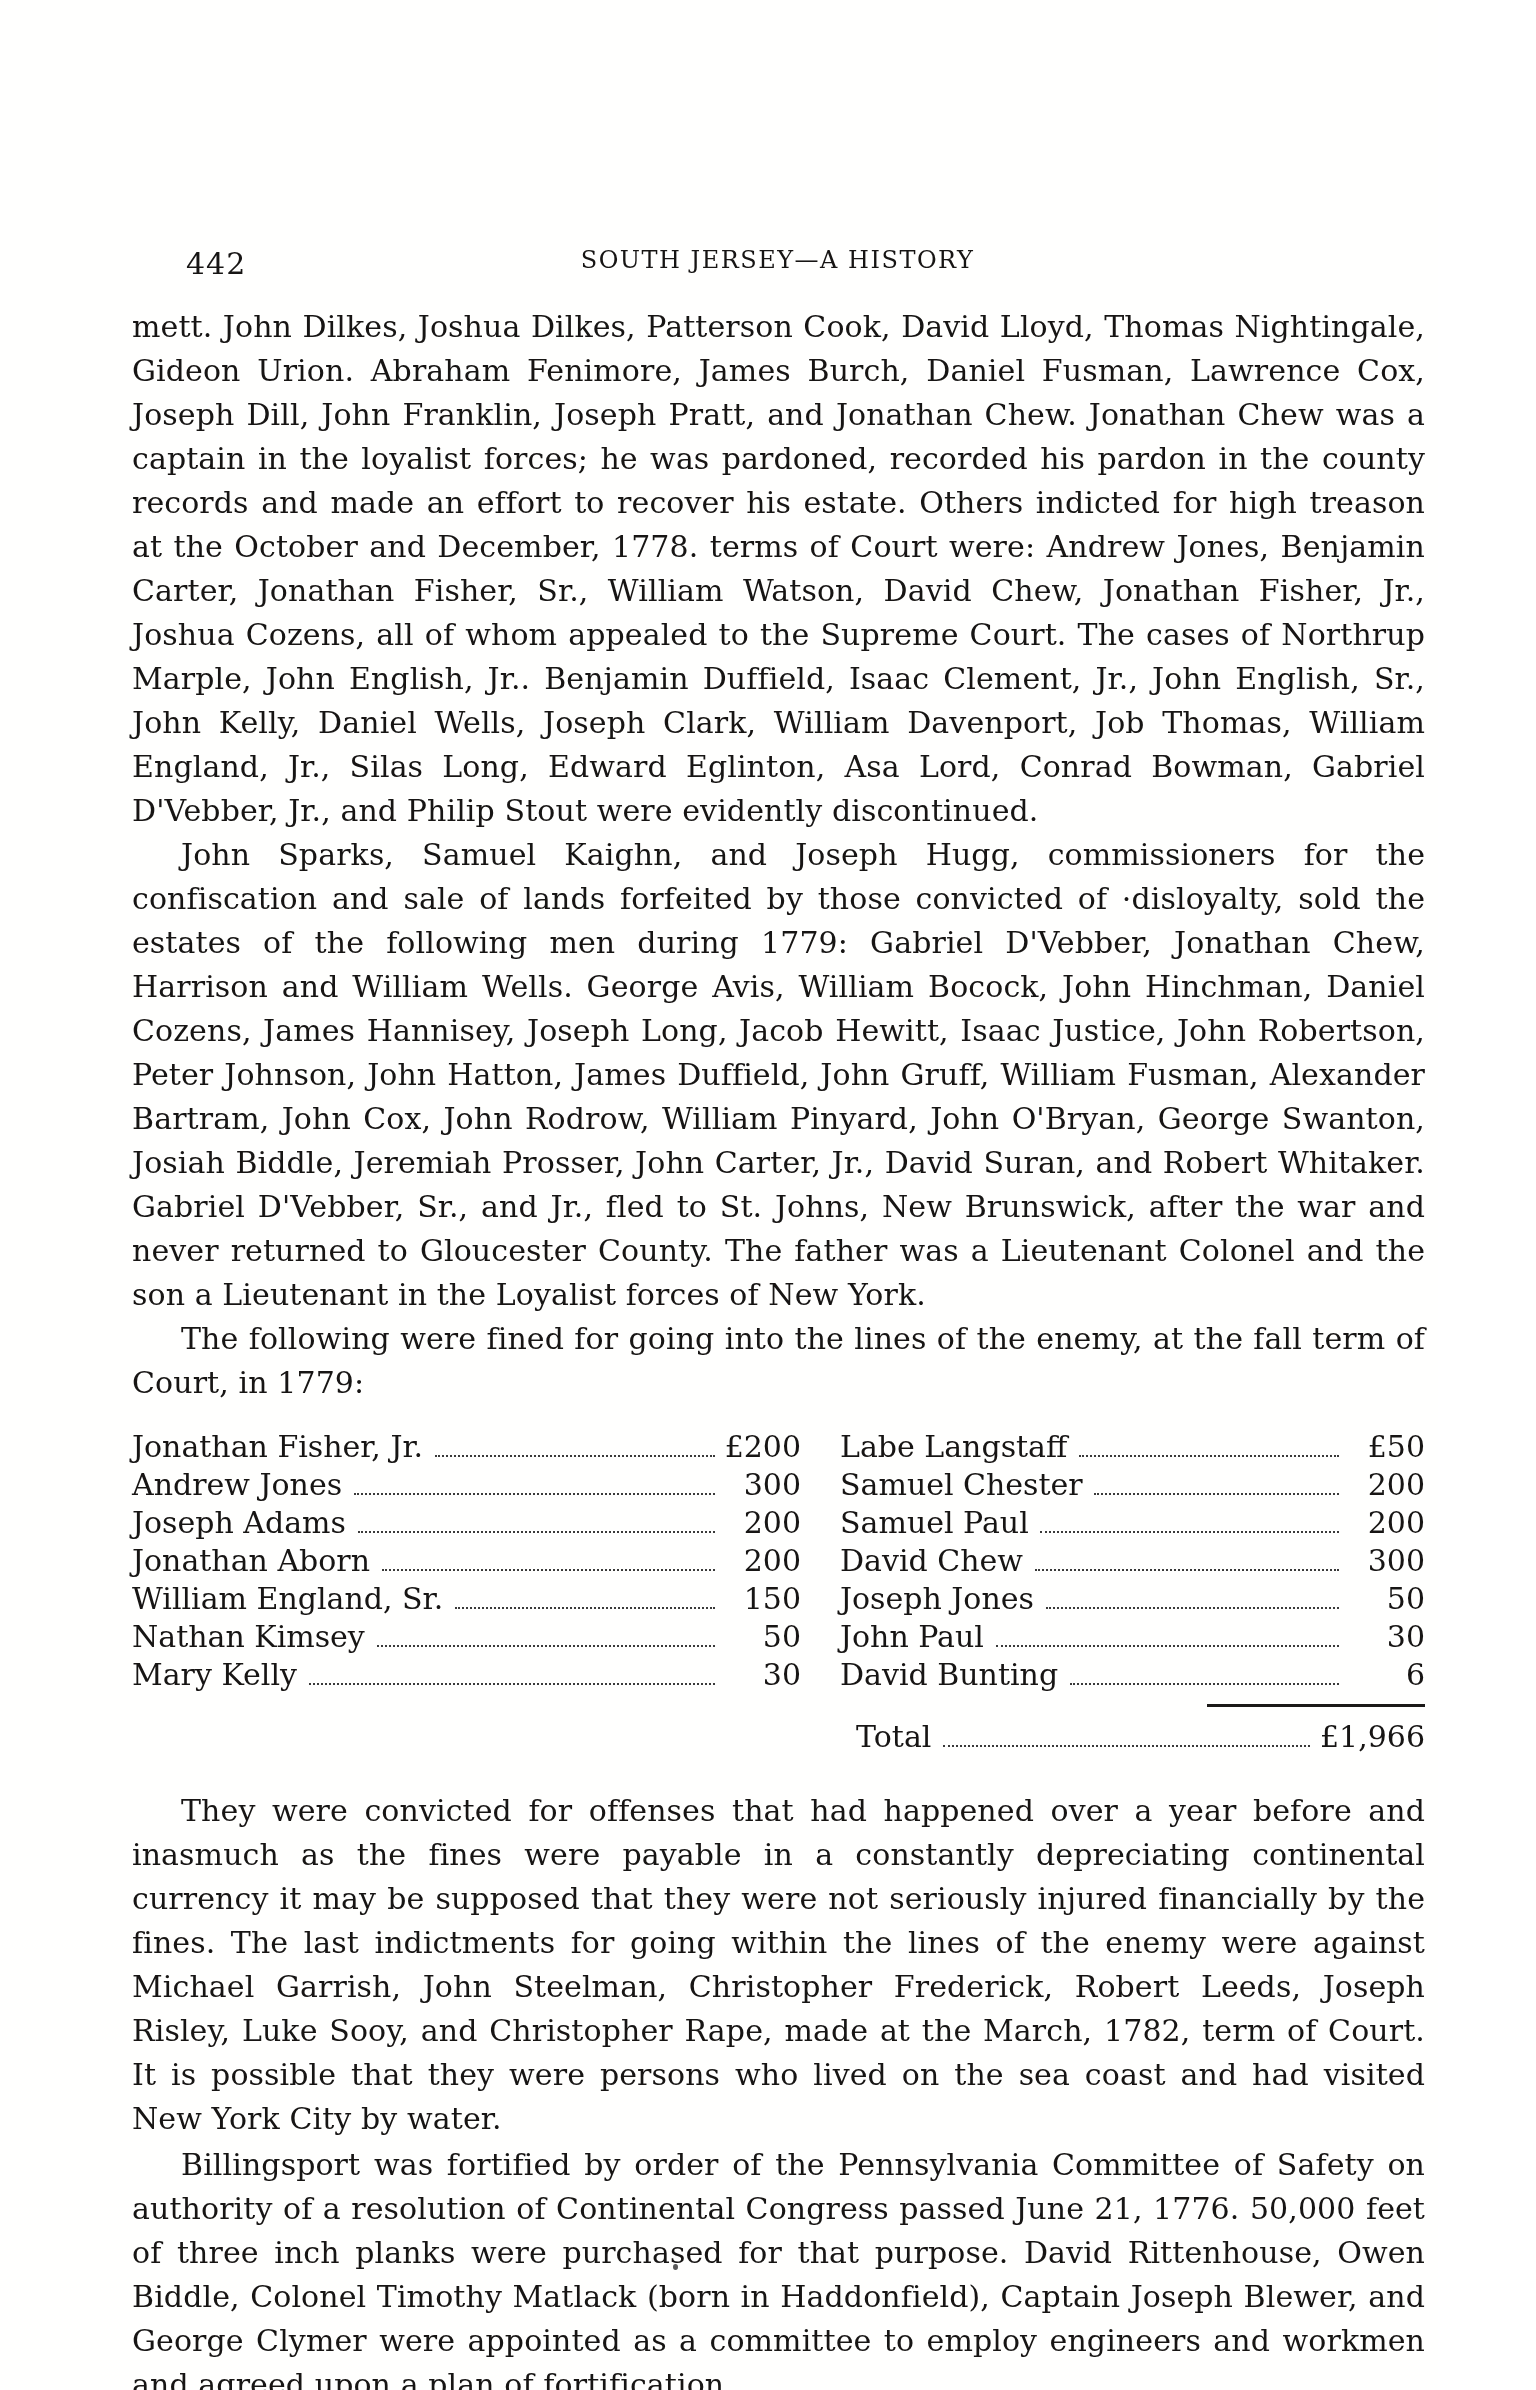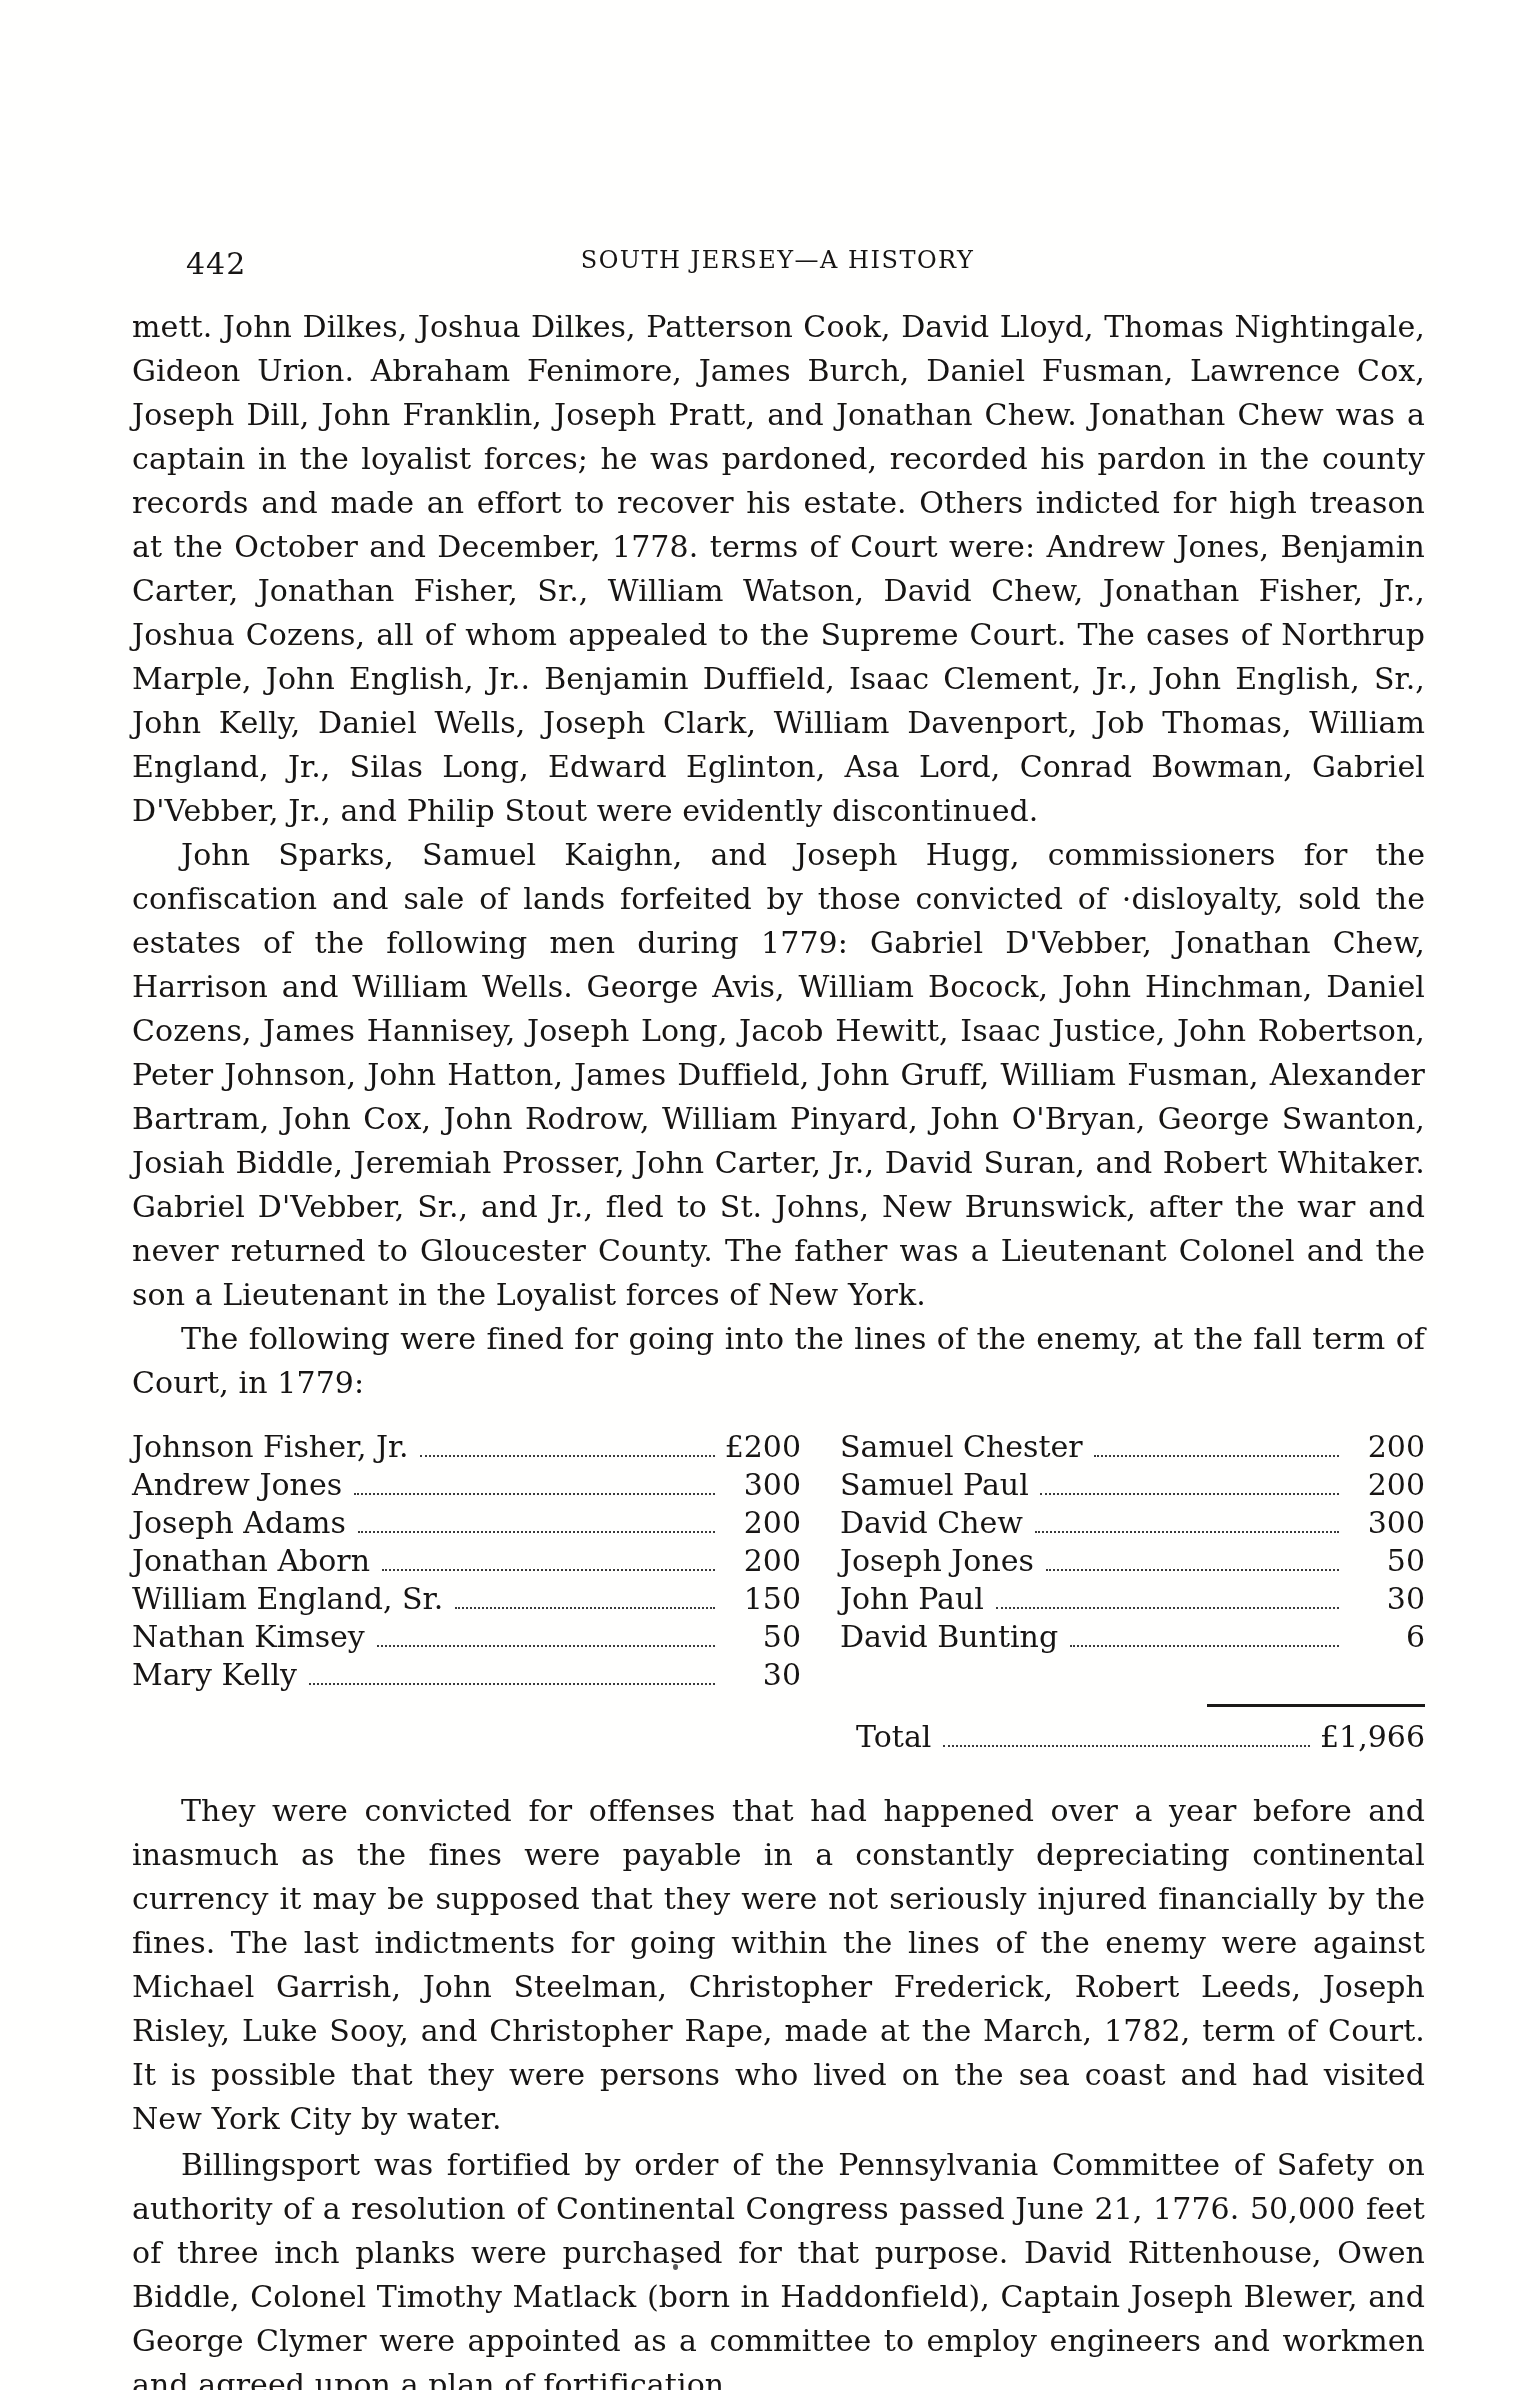--- a/index.html
+++ b/index.html
@@ -110,21 +110,21 @@
       <span class="header-title">SOUTH JERSEY—A HISTORY</span>
     </div>
 
     <p class="body-par">mett. John Dilkes, Joshua Dilkes, Patterson Cook, David Lloyd, Thomas Nightingale, Gideon Urion. Abraham Fenimore, James Burch, Daniel Fusman, Lawrence Cox, Joseph Dill, John Franklin, Joseph Pratt, and Jonathan Chew. Jonathan Chew was a captain in the loyalist forces; he was pardoned, recorded his pardon in the county records and made an effort to recover his estate. Others indicted for high treason at the October and December, 1778. terms of Court were: Andrew Jones, Benjamin Carter, Jonathan Fisher, Sr., William Watson, David Chew, Jonathan Fisher, Jr., Joshua Cozens, all of whom appealed to the Supreme Court. The cases of Northrup Marple, John English, Jr.. Benjamin Duffield, Isaac Clement, Jr., John English, Sr., John Kelly, Daniel Wells, Joseph Clark, William Davenport, Job Thomas, William England, Jr., Silas Long, Edward Eglinton, Asa Lord, Conrad Bowman, Gabriel D'Vebber, Jr., and Philip Stout were evidently discontinued.</p>
     <p class="body-par indent">John Sparks, Samuel Kaighn, and Joseph Hugg, commissioners for the confiscation and sale of lands forfeited by those convicted of ·disloyalty, sold the estates of the following men during 1779: Gabriel D'Vebber, Jonathan Chew, Harrison and William Wells. George Avis, William Bocock, John Hinchman, Daniel Cozens, James Hannisey, Joseph Long, Jacob Hewitt, Isaac Justice, John Robertson, Peter Johnson, John Hatton, James Duffield, John Gruff, William Fusman, Alexander Bartram, John Cox, John Rodrow, William Pinyard, John O'Bryan, George Swanton, Josiah Biddle, Jeremiah Prosser, John Carter, Jr., David Suran, and Robert Whitaker. Gabriel D'Vebber, Sr., and Jr., fled to St. Johns, New Brunswick, after the war and never returned to Gloucester County. The father was a Lieutenant Colonel and the son a Lieutenant in the Loyalist forces of New York.</p>
     <p class="body-par indent">The following were fined for going into the lines of the enemy, at the fall term of Court, in 1779:</p>
 
     <div class="fines-table">
       <div class="fines-col left">
         <div class="fine-row">
-          <span class="fine-name">Johnson Fisher, Jr.</span>
+          <span class="fine-name">Jonathan Fisher, Jr.</span>
           <span class="fine-leader"></span>
           <span class="fine-amount">£200</span>
         </div>
         <div class="fine-row">
           <span class="fine-name">Andrew Jones</span>
           <span class="fine-leader"></span>
           <span class="fine-amount">300</span>
         </div>
         <div class="fine-row">
           <span class="fine-name">Joseph Adams</span>
@@ -146,20 +146,25 @@
           <span class="fine-leader"></span>
           <span class="fine-amount">50</span>
         </div>
         <div class="fine-row">
           <span class="fine-name">Mary Kelly</span>
           <span class="fine-leader"></span>
           <span class="fine-amount">30</span>
         </div>
       </div>
       <div class="fines-col right">
+        <div class="fine-row">
+          <span class="fine-name">Labe Langstaff</span>
+          <span class="fine-leader"></span>
+          <span class="fine-amount">£50</span>
+        </div>
         <div class="fine-row">
           <span class="fine-name">Samuel Chester</span>
           <span class="fine-leader"></span>
           <span class="fine-amount">200</span>
         </div>
         <div class="fine-row">
           <span class="fine-name">Samuel Paul</span>
           <span class="fine-leader"></span>
           <span class="fine-amount">200</span>
         </div>

